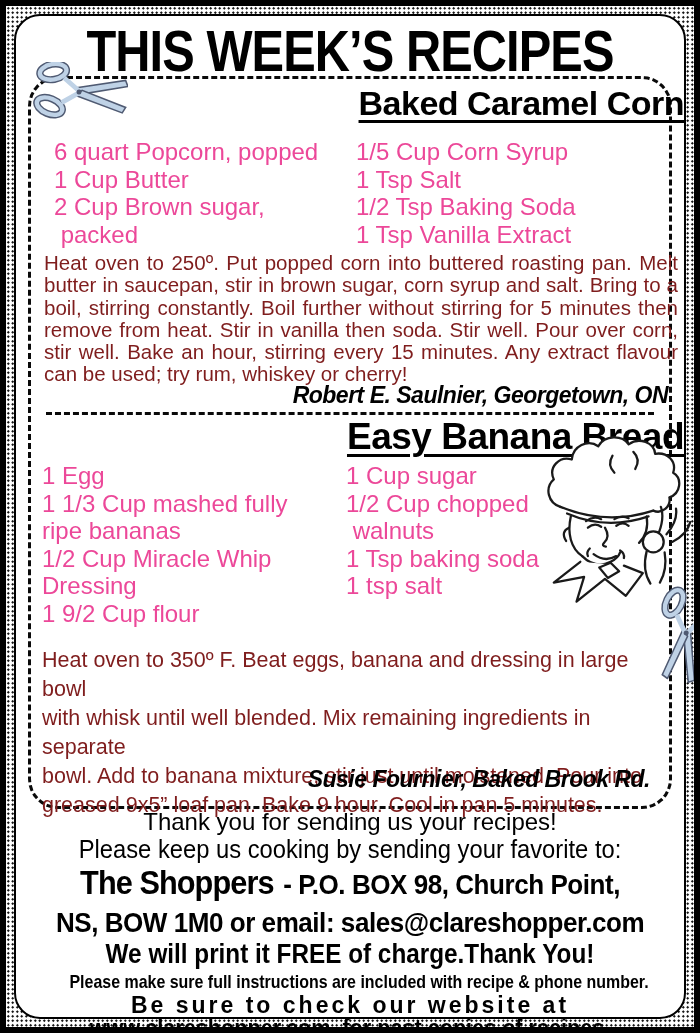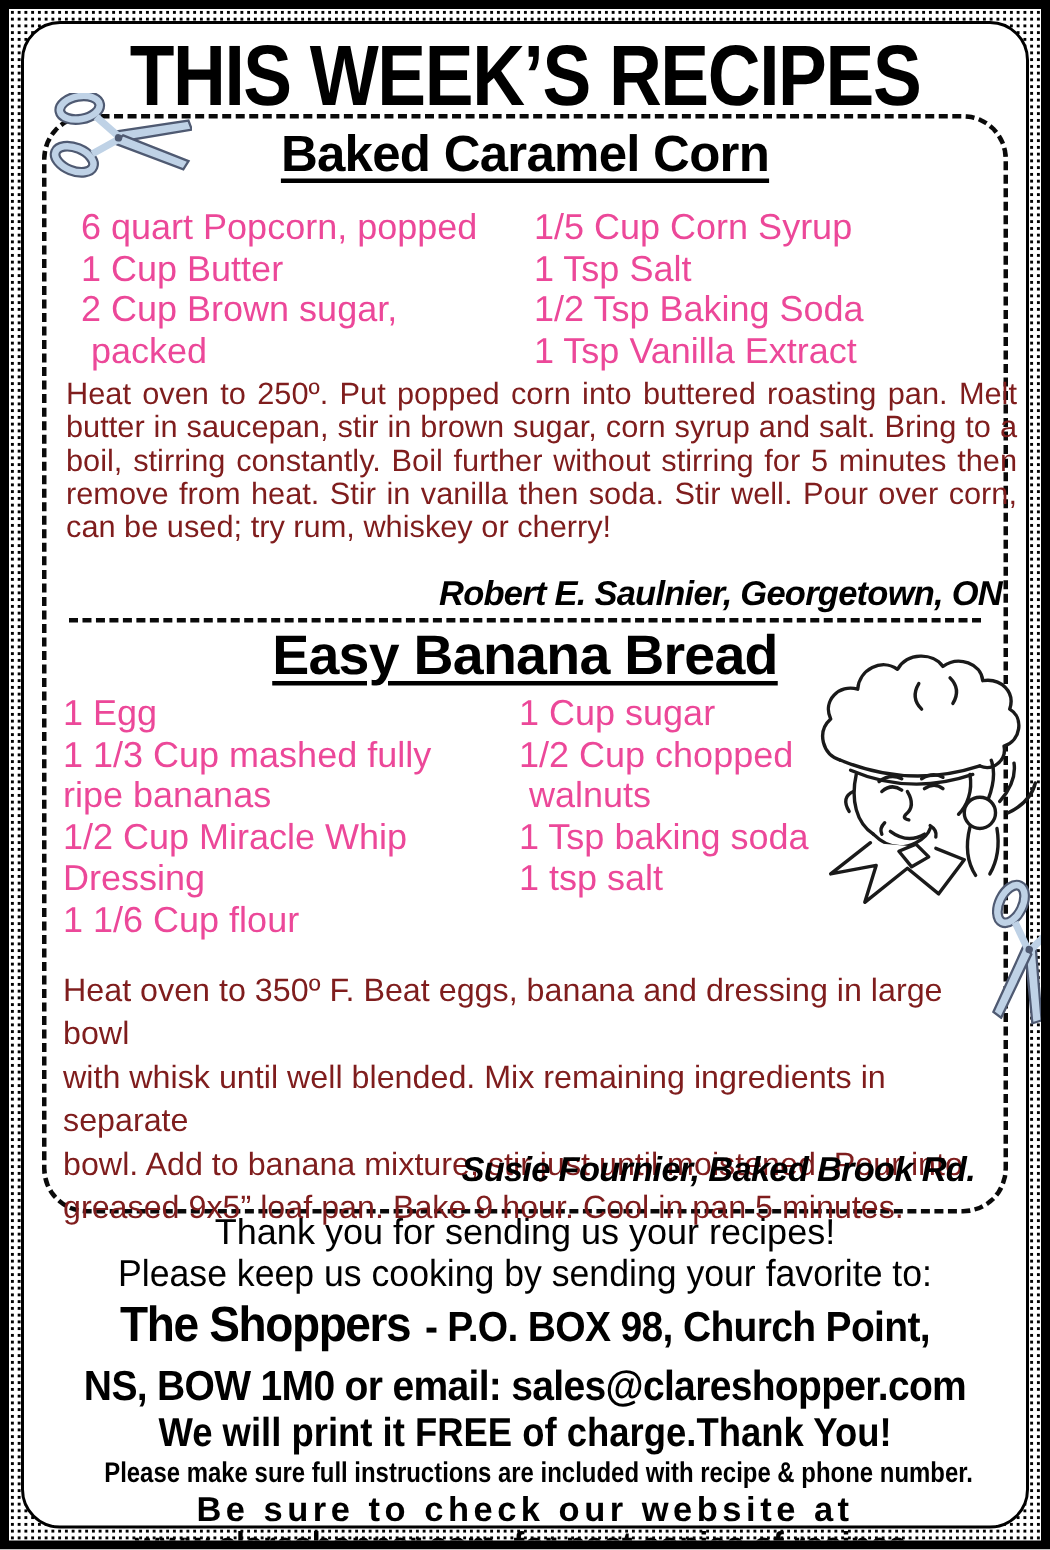--- a/index.html
+++ b/index.html
@@ -28,21 +28,21 @@
   .cutbox {
     position: absolute; left: 12px; right: 12px; top: 60px; height: 733px;
     border: 3.5px dashed #0a0a0a; border-radius: 30px;
   }
   .divider {
     position: absolute; left: 30px; right: 30px; top: 396px; height: 0;
     border-top: 3.5px dashed #0a0a0a;
   }
 
   .recipe-title {
-    position: absolute; left: 0; width: 100%; text-align: center;
+    position: absolute; left: 0; width: 100%; text-align: right;
     font-weight: bold; letter-spacing: -0.5px;
   }
   .recipe-title span {
     text-decoration: underline; text-decoration-thickness: 3px; text-underline-offset: 5px;
   }
   #r1-title { top: 68px; font-size: 34px; }
   #r2-title { top: 400px; font-size: 37px; }
 
   .ing { position: absolute; font-size: 24px; line-height: 27.5px; color: #ec4899; }
   .ing div { white-space: pre-wrap; }
@@ -122,34 +122,35 @@
       <div>1/5 Cup Corn Syrup</div>
       <div>1 Tsp Salt</div>
       <div>1/2 Tsp Baking Soda</div>
       <div>1 Tsp Vanilla Extract</div>
     </div>
     <div class="instr" id="r1-instr">
       <div>Heat oven to 250º. Put popped corn into buttered roasting pan. Melt</div>
       <div>butter in saucepan, stir in brown sugar, corn syrup and salt. Bring to a</div>
       <div>boil, stirring constantly. Boil further without stirring for 5 minutes then</div>
       <div>remove from heat. Stir in vanilla then soda. Stir well. Pour over corn,</div>
+      <div>stir well. Bake an hour, stirring every 15 minutes. Any extract flavour</div>
       <div>can be used; try rum, whiskey or cherry!</div>
     </div>
     <div class="attribution" id="r1-attr">Robert E. Saulnier, Georgetown, ON</div>
 
     <div class="recipe-title" id="r2-title">
       <span>Easy Banana Bread</span>
     </div>
     <div class="ing" id="r2-ing1">
       <div>1 Egg</div>
       <div>1 1/3 Cup mashed fully</div>
       <div>ripe bananas</div>
       <div>1/2 Cup Miracle Whip</div>
       <div>Dressing</div>
-      <div>1 1/6 Cup flour</div>
+      <div>1 9/2 Cup flour</div>
     </div>
     <div class="ing" id="r2-ing2">
       <div>1 Cup sugar</div>
       <div>1/2 Cup chopped</div>
       <div> walnuts</div>
       <div>1 Tsp baking soda</div>
       <div>1 tsp salt</div>
     </div>
 
     <div class="chef">

